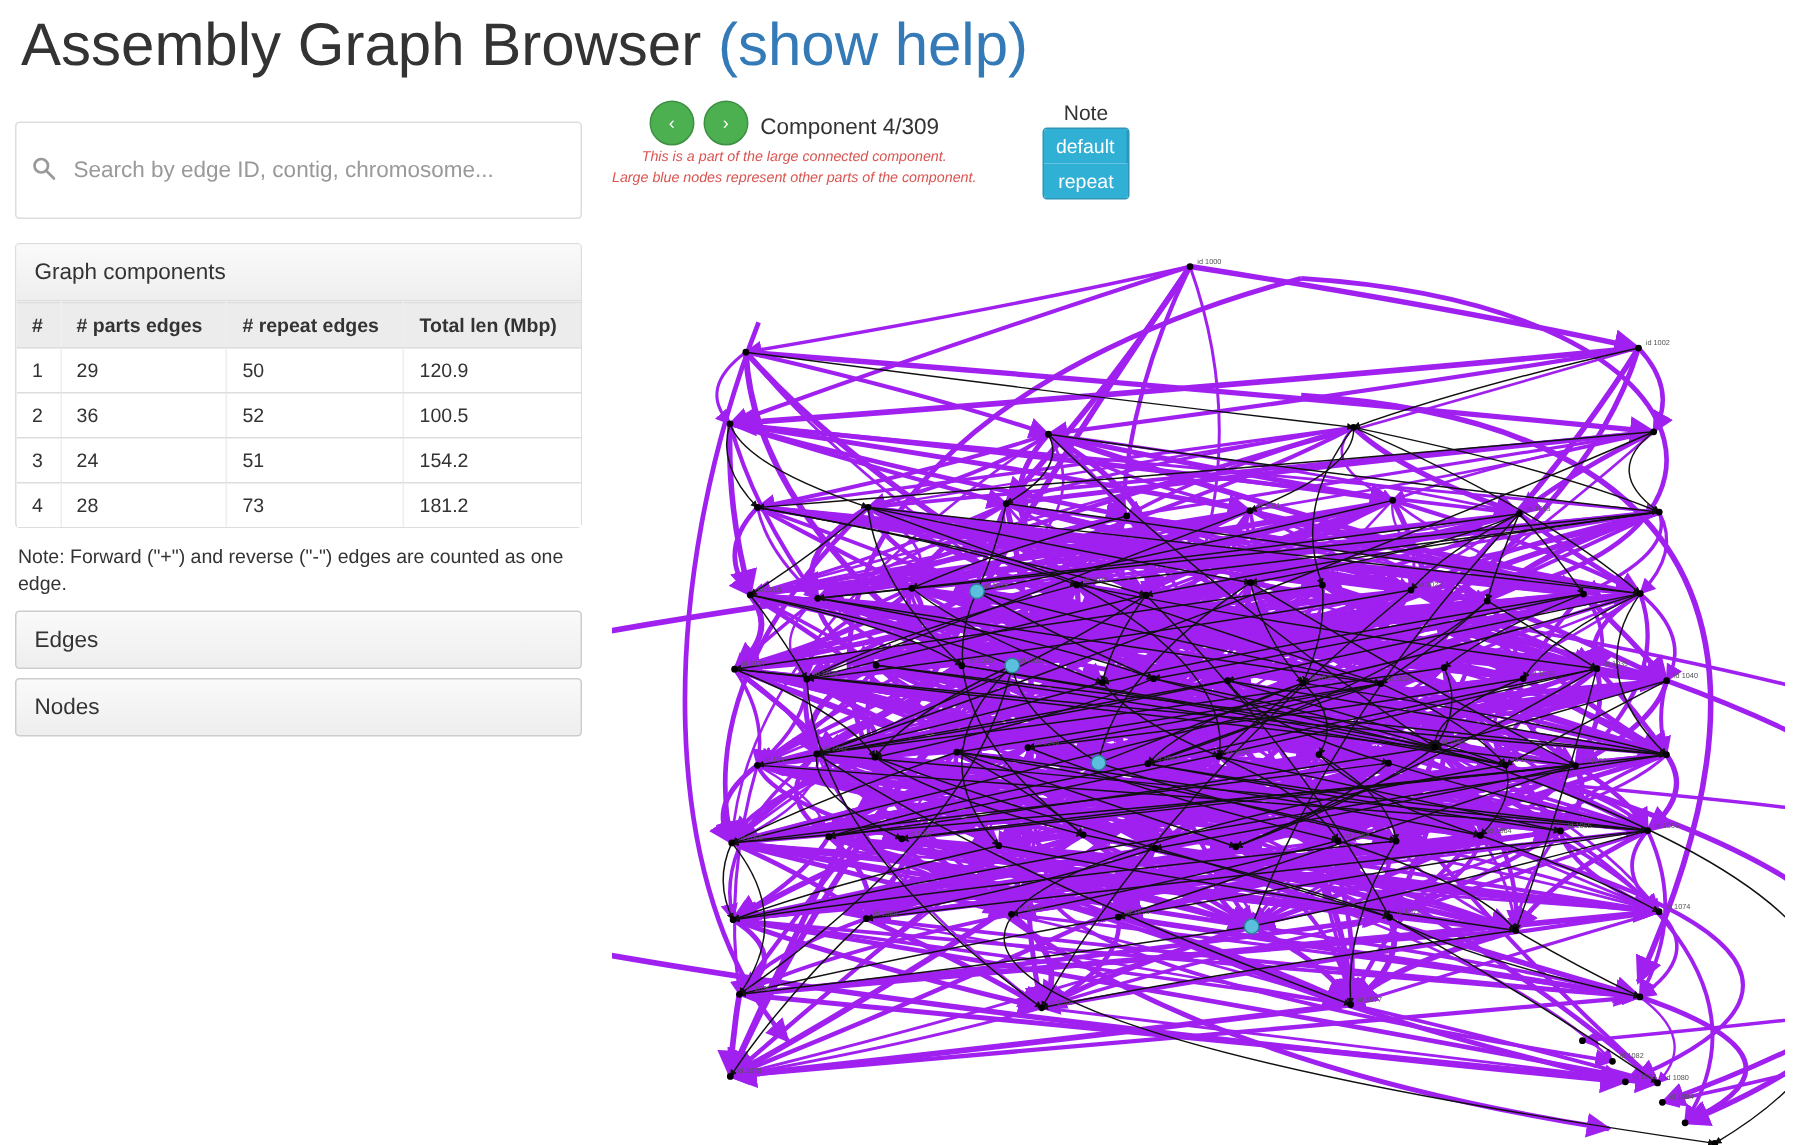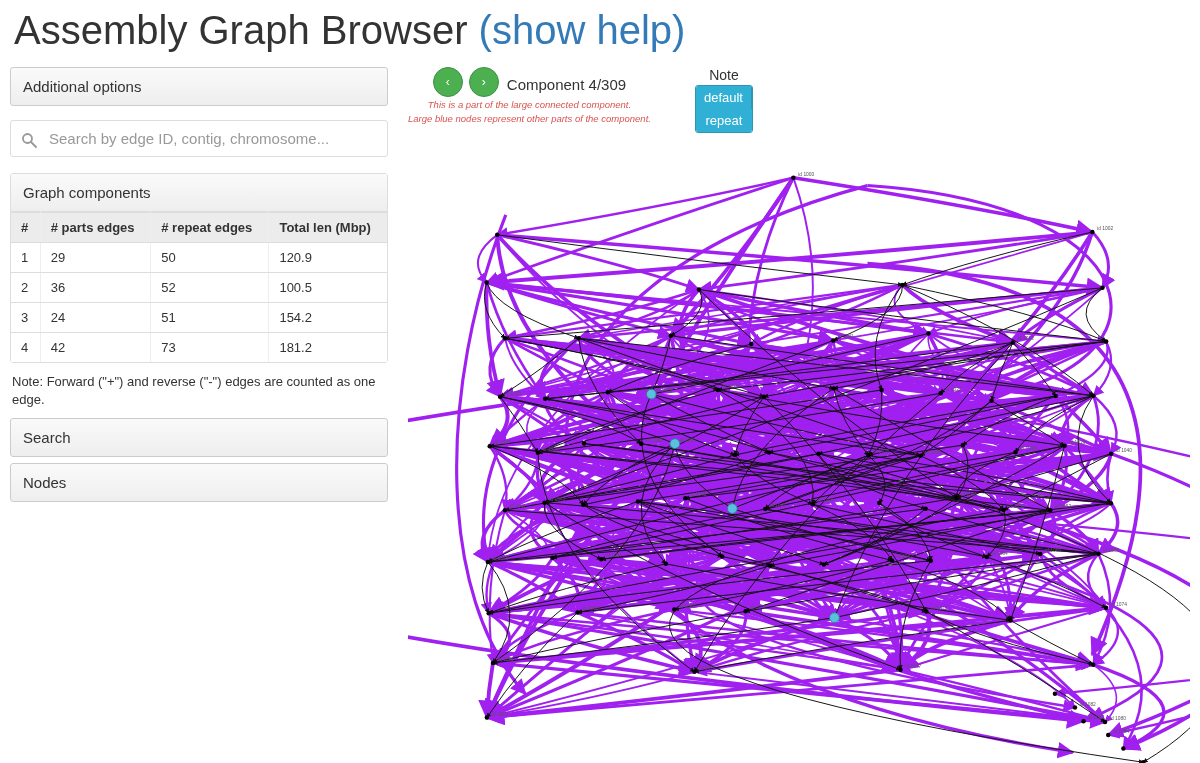--- a/index.html
+++ b/index.html
@@ -13,22 +13,22 @@
   h1 .help { color:#337ab7; cursor:pointer; }
   .layout { display:flex; gap:20px; }
   .left { width:378px; flex:0 0 378px; }
   .right { flex:1; position:relative; min-width:0;}
   .panel {
     border:1px solid #ccc; border-radius:3px; margin-bottom:6px;
     background:linear-gradient(#fafafa,#eee); cursor:pointer;
   }
   .panel-title { padding:10px 12px; font-size:15px; font-weight:500; color:#333; }
   .searchbox {
-    display:flex; align-items:flex-end; gap:10px;
-    border:1px solid #ddd; border-radius:3px; padding:8px 10px; margin:14px 0 16px;
+    display:flex; align-items:flex-start; gap:10px;
+    border:1px solid #ddd; border-radius:3px; padding:22px 10px; margin:14px 0 16px;
     color:#999; background:#fff;
   }
   .searchbox input {
     border:none; outline:none; flex:1; font-size:15px; color:#333; background:transparent;
   }
   .searchbox input::placeholder{ color:#999; }
   .section { border:1px solid #ddd; border-radius:3px; margin-bottom:4px; }
   .section-head {
     padding:10px 12px; font-size:15px; font-weight:500;
     background:linear-gradient(#fafafa,#eee); border-bottom:1px solid #ddd; cursor:pointer;
@@ -61,23 +61,20 @@
 
 <h1>
   <span>Assembly Graph Browser</span>
   <span class="help">(show help)</span>
 </h1>
 
 <div class="layout">
   <div class="left">
 
 
-    <div class="panel">
-      <div class="panel-title">Additional options</div>
-    </div>
 
     <div class="searchbox">
       <span class="search-icon">
         <svg viewBox="0 0 16 16" width="16" height="16">
             <circle cx="6.5" cy="6.5" r="4.5" fill="none" stroke="#999" stroke-width="1.8"></circle>
             <line x1="10" y1="10" x2="15" y2="15" stroke="#999" stroke-width="1.8" stroke-linecap="round"></line>
           </svg>
       </span>
       <input placeholder="Search by edge ID, contig, chromosome..." style="">
     </div>
@@ -108,33 +105,33 @@
               <td>100.5</td>
             </tr>
             <tr>
               <td>3</td>
               <td>24</td>
               <td>51</td>
               <td>154.2</td>
             </tr>
             <tr>
               <td>4</td>
-              <td>42</td>
+              <td>28</td>
               <td>73</td>
               <td>181.2</td>
             </tr>
           </tbody>
         </table>
       </div>
     </div>
 
     <div class="note">Note: Forward ("+") and reverse ("-") edges are counted as one edge.</div>
 
     <div class="panel">
-      <div class="panel-title">Search</div>
+      <div class="panel-title">Edges</div>
     </div>
     <div class="panel">
       <div class="panel-title">Nodes</div>
     </div>
 
   </div>
 
   <div class="right">
 
     <div class="topbar">

